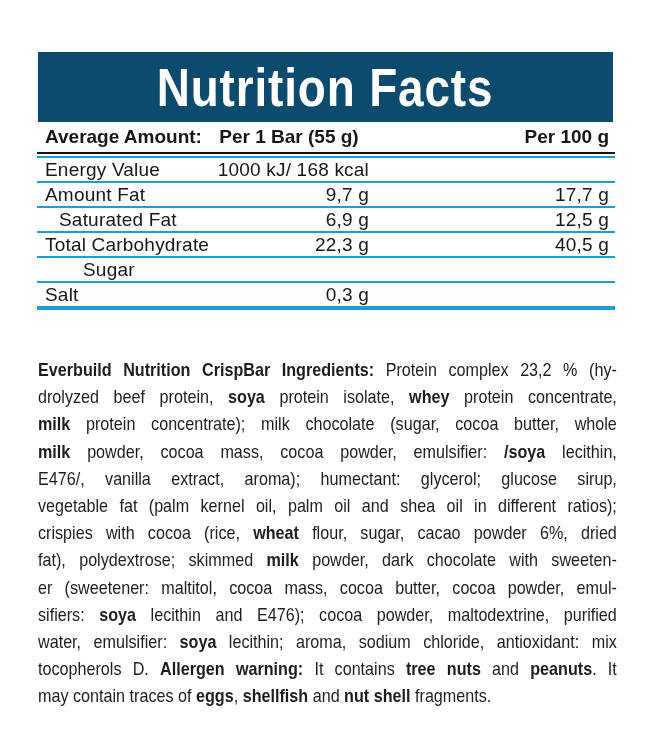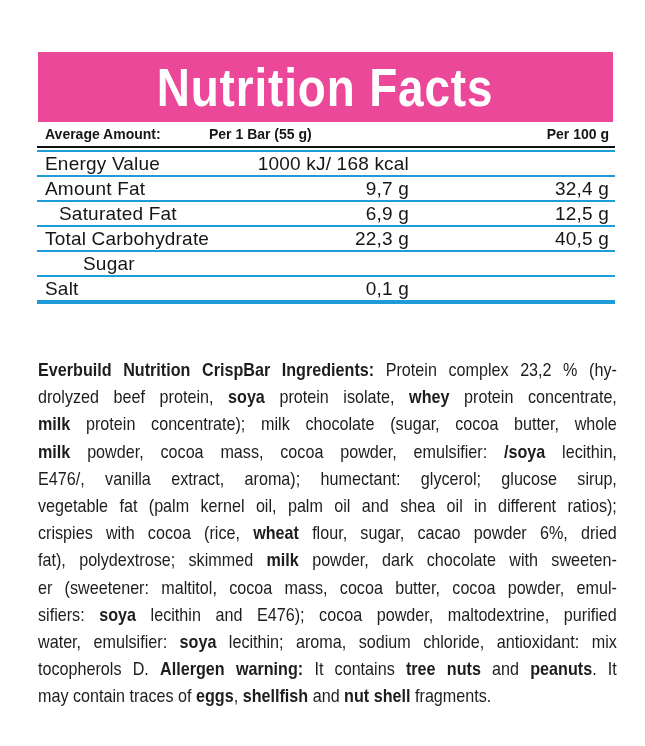--- a/index.html
+++ b/index.html
@@ -3,46 +3,45 @@
 <meta charset="utf-8">
 <style>
   html,body{margin:0;padding:0;}
   body{
     width:645px;height:746px;position:relative;background:#ffffff;
     font-family:"Liberation Sans","DejaVu Sans",sans-serif;
     overflow:hidden;
   }
   .header-bar{
     position:absolute;left:38px;top:52px;width:575px;height:70px;
-    background:#ec4899;display:flex;align-items:center;justify-content:center;
+    background:#0c4a6e;display:flex;align-items:center;justify-content:center;
   }
   .title{
     color:#ffffff;font-weight:bold;font-size:54px;letter-spacing:1px;
     transform:scaleX(.85);white-space:nowrap;
   }
   .ntable{
     position:absolute;left:37px;top:126px;width:578px;color:#161616;
   }
   .thead{
     display:grid;grid-template-columns:172px 160px 1fr;
-    align-items:end;font-weight:bold;font-size:14px;
+    align-items:end;font-weight:bold;font-size:19px;
     padding-bottom:4px;border-bottom:2px solid #111111;
   }
   .blue-rule{height:2px;background:#1e9cd8;margin-top:2px;}
   .trow{
     display:grid;grid-template-columns:172px 160px 1fr;
     height:23px;align-items:center;font-size:19px;letter-spacing:.2px;
     border-bottom:2px solid #1e9cd8;
-    gap:40px;
   }
   .trow:last-child{border-bottom-width:4px;}
   .c1{padding-left:8px;white-space:nowrap;}
   .c2{text-align:right;white-space:nowrap;}
   .c3{text-align:right;padding-right:6px;white-space:nowrap;}
-  .thead .c2{text-align:left;}
+  .thead .c2{text-align:center;}
   .ind1{padding-left:22px;}
   .ind2{padding-left:46px;}
   .ingredients{
     position:absolute;left:38px;top:356px;width:681px;
     transform:scaleX(.85);transform-origin:left top;
     font-size:19px;line-height:27.2px;color:#1d1d1b;
   }
   .ing-line{text-align:justify;text-align-last:justify;white-space:normal;}
   .ing-line.last{text-align-last:left;}
   .b{font-weight:bold;}
@@ -62,38 +61,38 @@
   </div>
   <div class="blue-rule"></div>
   <div>
       <div class="trow">
         <div class="c1">Energy Value</div>
         <div class="c2">1000 kJ/ 168 kcal</div>
       </div>
       <div class="trow">
         <div class="c1">Amount Fat</div>
         <div class="c2">9,7 g</div>
-        <div class="c3">32,4 g</div>
+        <div class="c3">17,7 g</div>
       </div>
       <div class="trow">
         <div class="c1 ind1">Saturated Fat</div>
         <div class="c2">6,9 g</div>
         <div class="c3">12,5 g</div>
       </div>
       <div class="trow">
         <div class="c1">Total Carbohydrate</div>
         <div class="c2">22,3 g</div>
         <div class="c3">40,5 g</div>
       </div>
       <div class="trow">
         <div class="c1 ind2">Sugar</div>
       </div>
       <div class="trow">
         <div class="c1">Salt</div>
-        <div class="c2">0,1 g</div>
+        <div class="c2">0,3 g</div>
       </div>
     </div>
 </div>
 
 <div class="ingredients">
     <div class="ing-line"><span class="b">Everbuild Nutrition CrispBar Ingredients:</span><span> Protein complex 23,2 % (hy-</span></div>
     <div class="ing-line"><span>drolyzed beef protein, </span><span class="b">soya</span><span> protein isolate, </span><span class="b">whey</span><span> protein concentrate,</span></div>
     <div class="ing-line"><span class="b">milk</span><span> protein concentrate); milk chocolate (sugar, cocoa butter, whole</span></div>
     <div class="ing-line"><span class="b">milk</span><span> powder, cocoa mass, cocoa powder, emulsifier: </span><span class="b">/soya</span><span> lecithin,</span></div>
     <div class="ing-line"><span>E476/, vanilla extract, aroma); humectant: glycerol; glucose sirup,</span></div>

